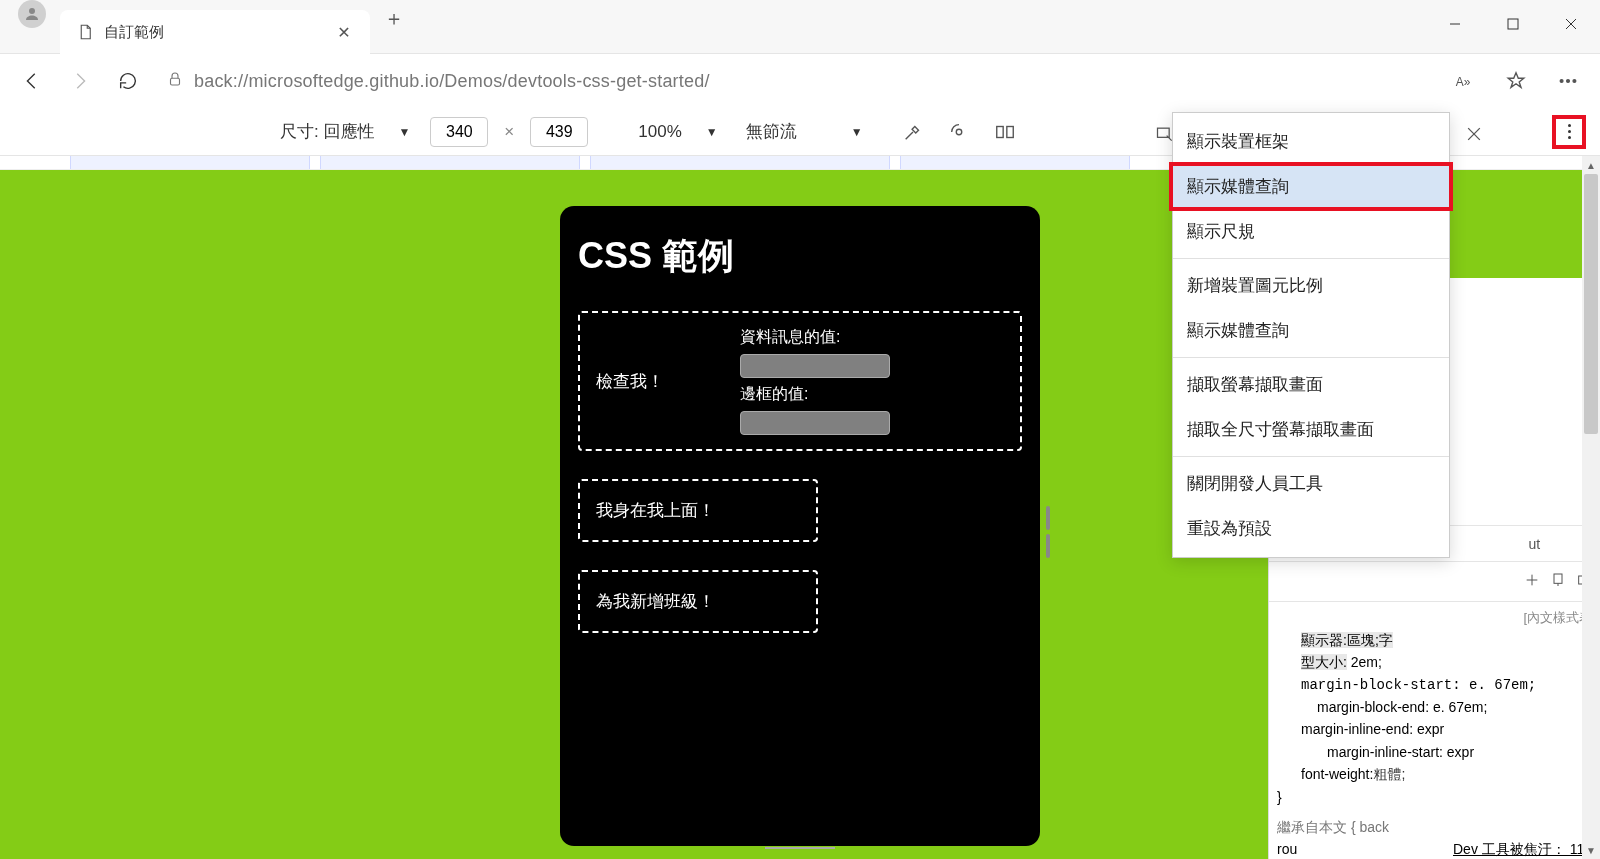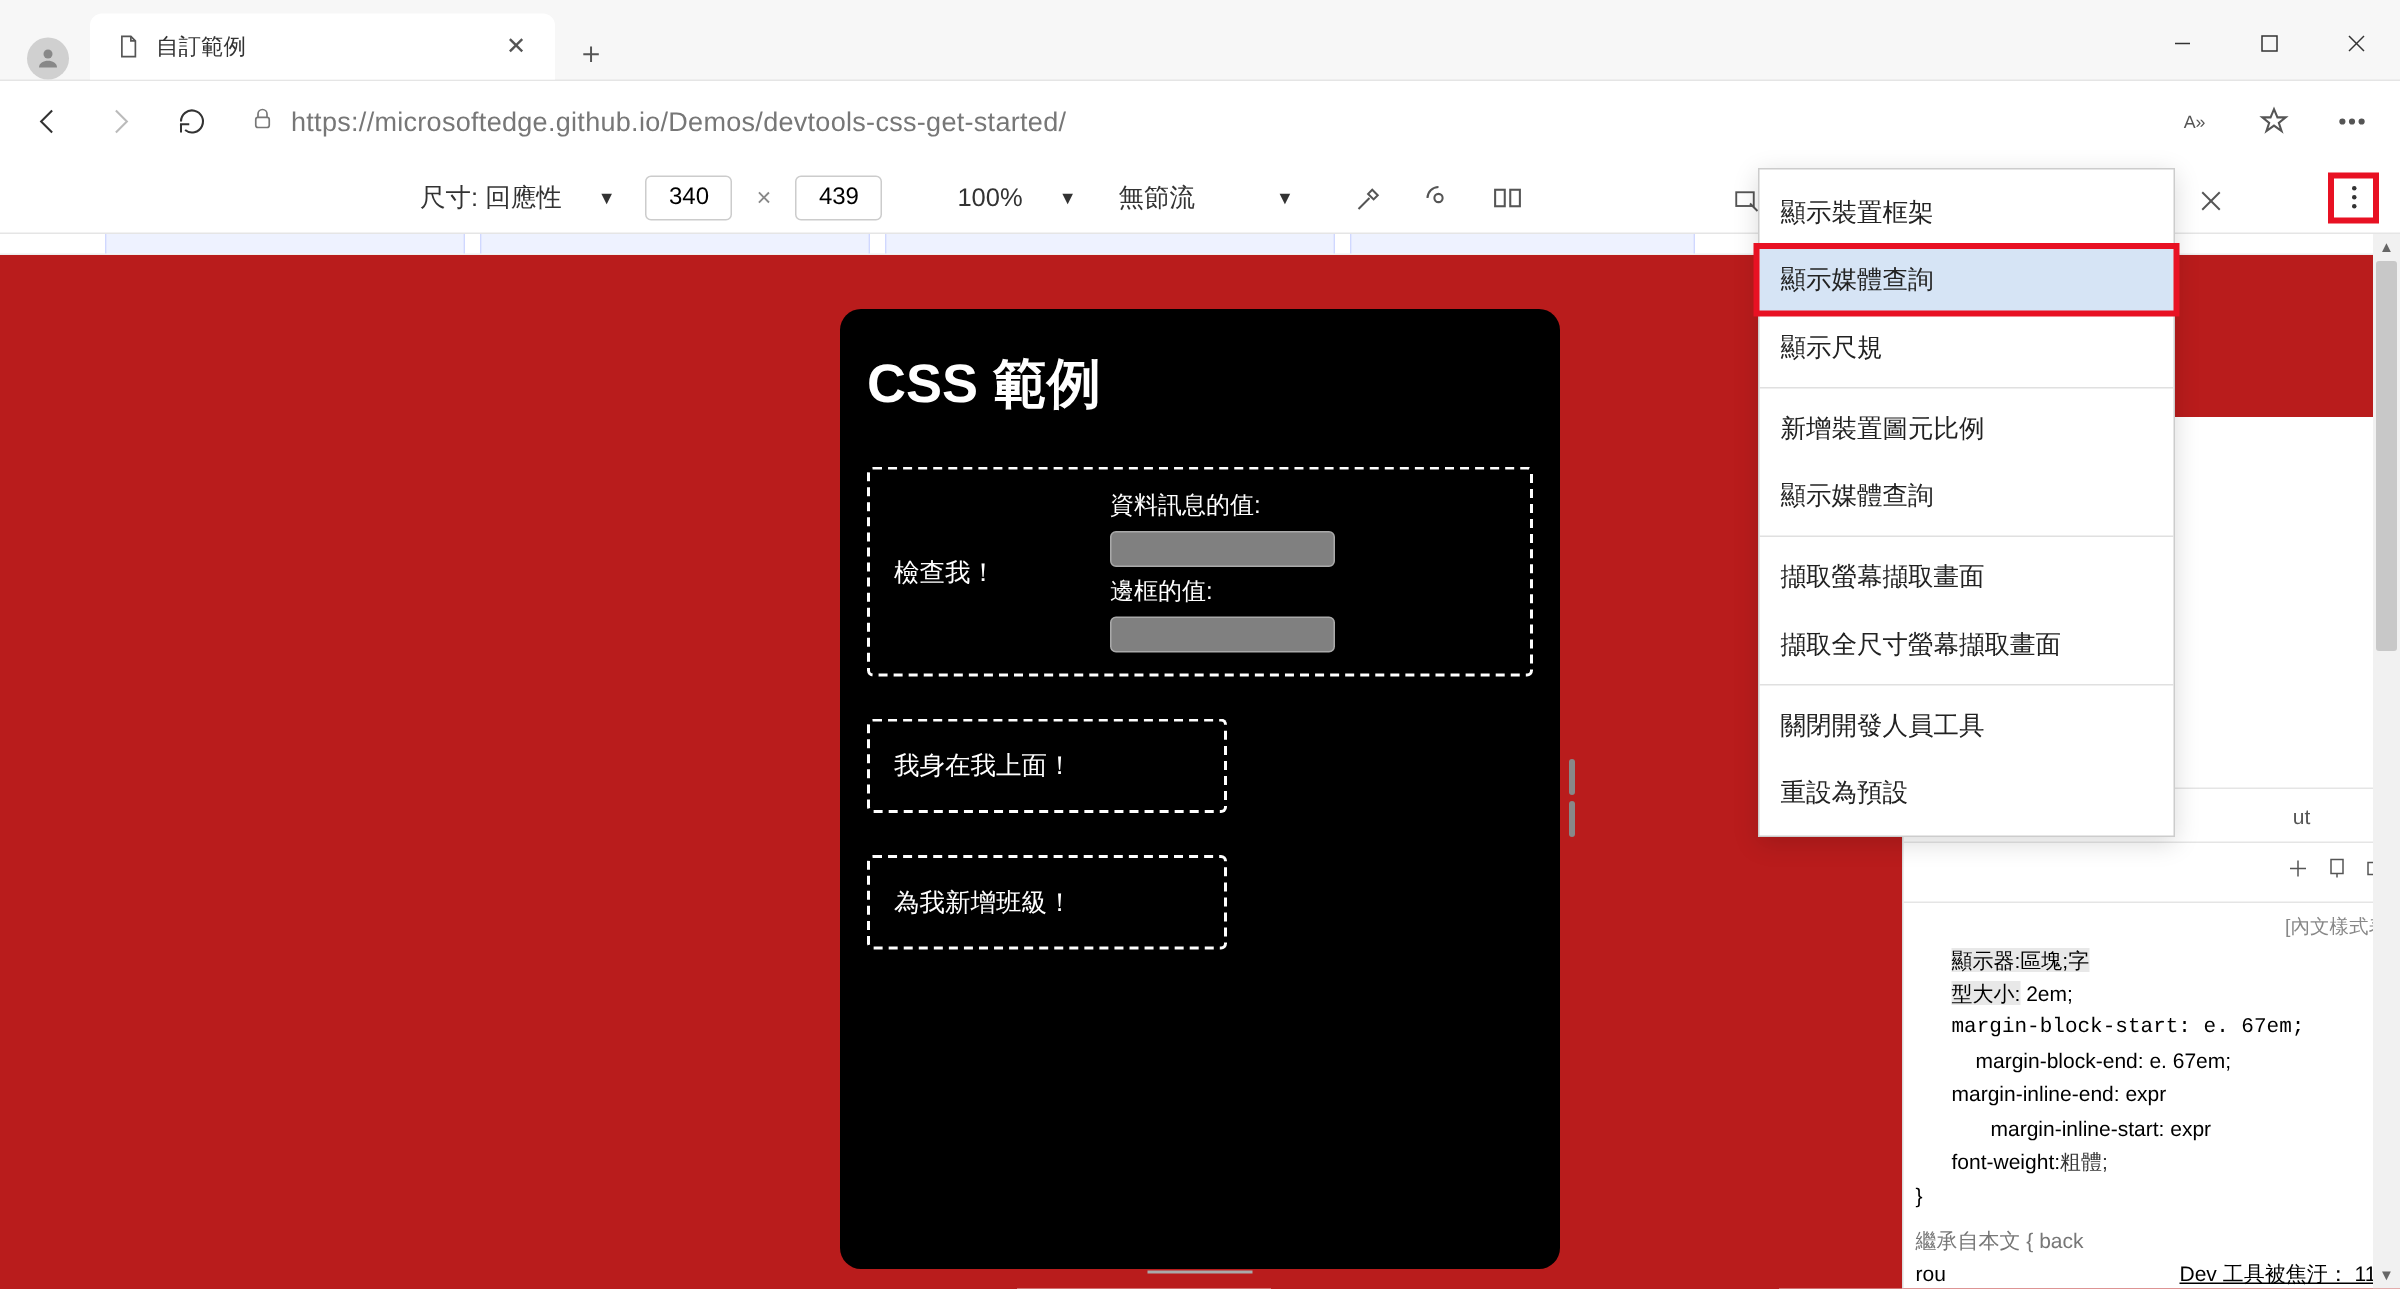--- a/index.html
+++ b/index.html
@@ -1,19 +1,19 @@
 <!DOCTYPE html>
 <html><head>
 <meta charset="utf-8">
 <style>
 * { margin: 0; padding: 0; box-sizing: border-box; font-family: "Segoe UI", Arial, sans-serif; }
 body { width: 1600px; height: 859px; background: #fff; overflow: hidden; position: relative; }
 
 
-.titlebar { height: 54px; display: flex; align-items: flex-end; background: #f7f7f7; border-bottom: 1px solid #e5e5e5; }
+.titlebar { height: 54px; display: flex; align-items: flex-start; background: #f7f7f7; border-bottom: 1px solid #e5e5e5; }
 .avatar { width: 28px; height: 28px; border-radius: 50%; background: #d0d0d0; margin: 0 14px 0 18px; display:flex;align-items:center;justify-content:center;}
 .avatar svg { width:18px; height:18px; fill:#888;}
 .tab { display: flex; align-items: center; height: 44px; padding: 0 18px 0 16px; background: #fff; border-radius: 8px 8px 0 0; min-width: 310px; gap: 10px; margin-top:10px;}
 .tab .page-icon { width:18px; height:18px; }
 .tab .page-icon svg { width:18px; height:18px; stroke:#555; fill:none; stroke-width:1.5;}
 .tab-title { font-size: 15px; color: #333; flex:1;}
 .tab-close { width:16px; height:16px; display:flex; align-items:center; justify-content:center; color:#555; font-size:16px;}
 .newtab { width:36px; height:36px; display:flex; align-items:center; justify-content:center; margin-left:6px; color:#555; font-size:20px;}
 .window-controls { margin-left:auto; display:flex; }
 .window-controls .wc { width:58px; height:48px; display:flex; align-items:center; justify-content:center; color:#333;}
@@ -48,21 +48,21 @@
 
 .ruler { height:14px; background:#fff; position:relative; border-bottom:1px solid #eee;}
 .ruler .seg { position:absolute; top:0; bottom:0; border-left:1px solid #d0d8ff; border-right:1px solid #d0d8ff; background:linear-gradient(#eef2ff,#eef2ff);}
 .ruler .s1{ left:70px; width:240px;}
 .ruler .s2{ left:320px; width:260px;}
 .ruler .s3{ left:590px; width:300px;}
 .ruler .s4{ left:900px; width:230px;}
 
 
 .main-area { position:absolute; top:170px; left:0; right:0; bottom:0; display:flex;}
-.viewport { flex:1; background:#b91c1c; display:flex; justify-content:center; padding-top:36px; position:relative;}
+.viewport { flex:1; background:#84cc16; display:flex; justify-content:center; padding-top:36px; position:relative;}
 .phone { width:480px; height:640px; background:#000; border-radius:14px; padding:26px 18px; color:#fff; position:relative;}
 .phone h1 { font-size:36px; font-weight:600; margin-bottom:30px;}
 .db { border:2px dashed #fff; border-radius:4px; margin-bottom:28px; padding:18px 16px; font-size:17px;}
 .db.row1 { display:flex; align-items:center; gap:14px; padding:14px 16px;}
 .db.row1 .left { flex:0 0 130px;}
 .db.row1 .right { flex:1; display:flex; flex-direction:column; gap:6px; font-size:16px;}
 .gray-box { width:150px; height:24px; background:#808080; border:1px solid #aaa; border-radius:4px;}
 .db.big { width:380px;}
 .db.small { width:240px;}
 .scroll-handle { position:absolute; right:-14px; top:300px; width:8px; height:52px; display:flex; flex-direction:column; justify-content:space-between;}
@@ -164,21 +164,21 @@
       <svg viewBox="0 0 24 24">
         <path d="M4 12a8 8 0 1 1 3 6.2"></path>
         <path d="M4 20v-6h6"></path>
       </svg>
     </div>
   <div class="url-bar">
     <span class="lock-icon"><svg viewBox="0 0 24 24">
           <rect x="6" y="11" width="12" height="9" rx="2"></rect>
           <path d="M8 11V8a4 4 0 0 1 8 0v3"></path>
         </svg></span>
-    <span class="url-text"><span>https://microsoftedge.github.io</span><span class="path">/Demos/devtools-css-get-started/</span></span>
+    <span class="url-text"><span>back://microsoftedge.github.io</span><span class="path">/Demos/devtools-css-get-started/</span></span>
   </div>
   <div class="right-icons">
     <div class="nav-btn">
         <svg viewBox="0 0 24 24">
           <text x="3" y="17" font-size="13" fill="#555" stroke="none">A»</text>
         </svg>
       </div>
     <div class="nav-btn">
         <svg viewBox="0 0 24 24">
           <path d="M12 3l2.5 6h6l-5 4 2 6-5.5-4-5.5 4 2-6-5-4h6z"></path>

